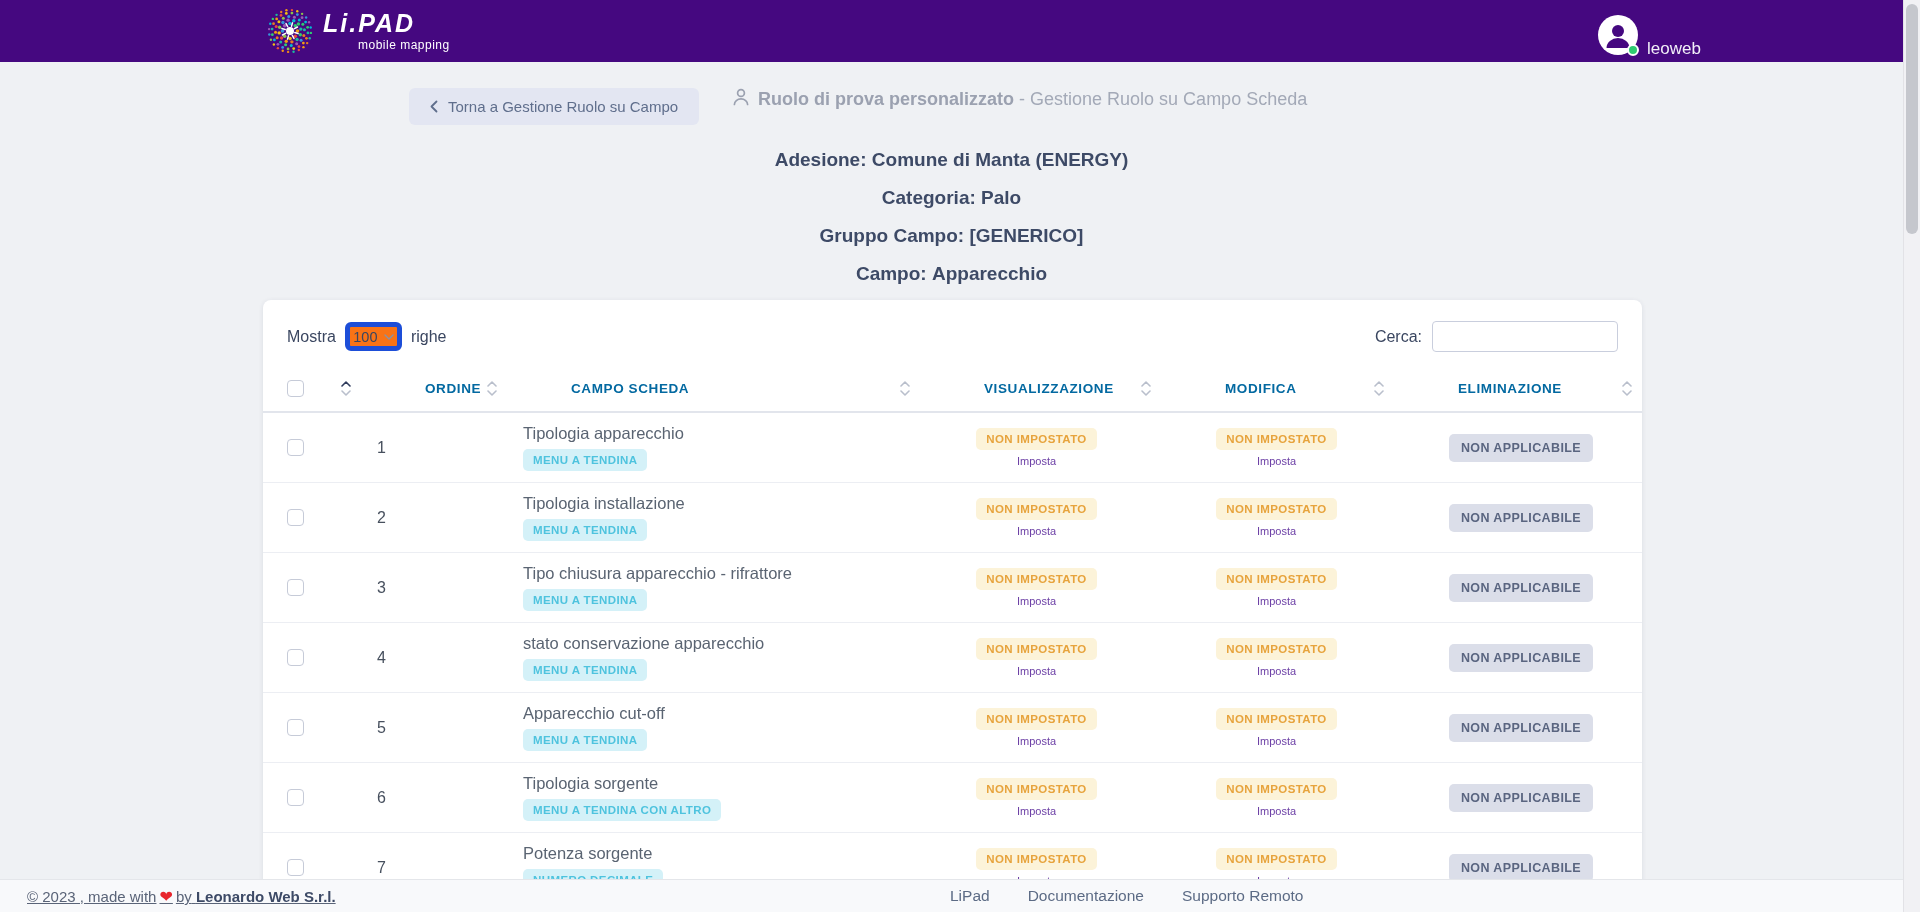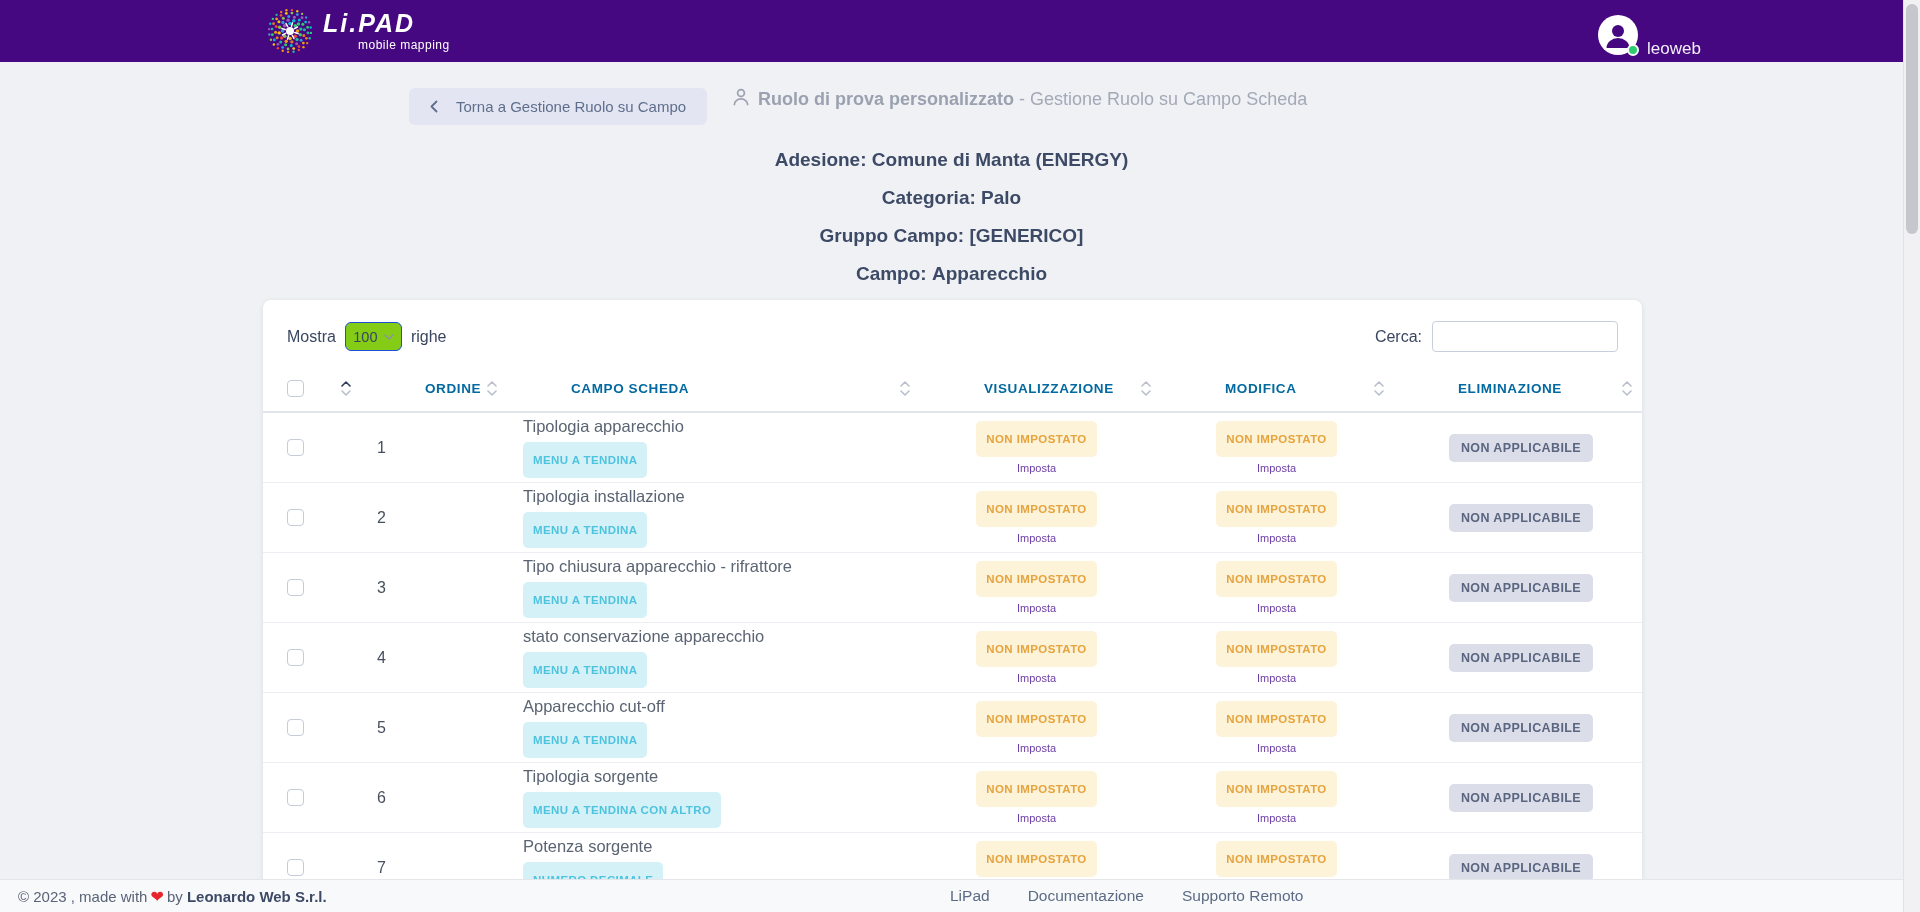--- a/index.html
+++ b/index.html
@@ -14,39 +14,39 @@
   .logo-text { color:#fff; line-height:1; }
   .logo-title { font-size:25px; font-weight:700; font-style:italic; letter-spacing:2px; }
   .logo-sub { font-size:12px; margin-top:3px; letter-spacing:0.5px;padding-left:35px; }
   .user-wrap { position:absolute; left:1598px; top:11px; display:flex; align-items:center; gap:9px; cursor:pointer; }
   .avatar { position:relative; width:40px; height:40px; border-radius:50%; background:#fff; }
   .avatar svg { position:absolute; left:4px; top:4px; }
   .status-dot { position:absolute; right:-1px; bottom:-1px; width:12px; height:12px; border-radius:50%; background:#2ECC71; border:2px solid #fff; }
   .username { color:#F2EFF8; font-size:17px;margin-top:28px; }
 
   
-  .back-btn { position:absolute; left:409px; top:88px; height:37px; display:inline-flex; align-items:center; gap:18px;
+  .back-btn { position:absolute; left:409px; top:88px; height:37px; display:inline-flex; align-items:center; gap:10px;
     padding:0 21px; background:#E3E6F2; border:none; border-radius:6px; color:#5F6E8C; font-size:15px;
     font-family:"Liberation Sans", sans-serif; cursor:pointer; z-index:2; }
   .page-title { position:absolute; left:731px; top:84px; width:648px; font-size:18px; line-height:30px; color:#A3A9B7; z-index:2; }
   .page-title .t-main { font-weight:700; color:#9BA1B0; }
   .person-icon { display:inline-block; vertical-align:-2px; margin-right:7px; }
 
   
   .info-block { position:absolute; top:149px; left:0; width:1903px; text-align:center; color:#3D4A66; font-size:19px; z-index:2; }
   .info-line { margin-bottom:16px; }
   .info-label { font-weight:600; }
   .info-value { font-weight:700; }
 
   
   .card { position:absolute; left:263px; top:300px; width:1379px; height:617px; background:#fff; border-radius:8px;
     box-shadow:0 1px 5px rgba(40,50,80,0.10); z-index:1; overflow:hidden; }
   .card-controls { display:flex; align-items:center; justify-content:space-between; padding:21px 24px 8px 24px; }
   .length-wrap { display:flex; align-items:center; gap:9px; font-size:16px; color:#3A4660; }
-  .length-select { width:57px; height:29px; border:1px solid #1d4ed8; border-radius:6px; background:#84cc16; display:flex;
+  .length-select { width:57px; height:29px; border:5px solid #1d4ed8; border-radius:6px; background:#f97316; display:flex;
     align-items:center; justify-content:center; gap:6px; font-size:14.5px; color:#3A4660; cursor:pointer; }
   .search-wrap { display:flex; align-items:center; gap:10px; font-size:16px; color:#3A4660; }
   .search-input { width:186px; height:31px; border:1px solid #C9CEDD; border-radius:4px; background:#fff; outline:none;
     font-family:"Liberation Sans", sans-serif; font-size:15px; color:#3A4660; padding:0 8px; }
 
   .thead { display:flex; align-items:center; height:48px; margin-top:5px; border-bottom:2px solid #E2E5EC; padding:0 10px 0 24px; }
   .th { display:flex; align-items:center; height:100%; }
   .th-label { font-size:13.5px; font-weight:700; letter-spacing:0.6px; color:#0369a1;margin-left:48px; }
   .sort { margin-left:auto; margin-right:26px; display:flex; flex-direction:column; gap:3px; align-items:center; }
   .th:last-child .sort { margin-right:0; }
@@ -60,29 +60,29 @@
   .cell.c1 { justify-content:center; }
   .cell.c2 { font-size:16px; color:#47505E; }
   .cell.c3 { align-items:flex-start; }
   .cell.c4 { align-items:center; padding-right:40px; gap:5px; }
   .cell.c5 { align-items:center; padding-right:34px; gap:5px; }
   .cell.c6 { align-items:center; }
   .row-name { font-size:16.5px; color:#5A6472; margin-bottom:6px; }
 
   .checkbox { width:17px; height:17px; border:1.5px solid #C6CBD8; border-radius:4px; background:#fff; cursor:pointer; display:inline-block; }
 
-  .badge { display:inline-block; font-weight:700; font-size:11.5px; letter-spacing:0.4px; padding:12px 10px; border-radius:5px; white-space:nowrap; }
+  .badge { display:inline-block; font-weight:700; font-size:11.5px; letter-spacing:0.4px; padding:5px 10px; border-radius:5px; white-space:nowrap; }
   .badge.type { background:#D4F1F8; color:#4EC3DE; }
   .badge.warn { background:#FCF3D9; color:#E7A33C; }
   .badge.na { background:#DBDEE9; color:#5A6580; font-size:12.5px; padding:7px 12px; }
   .imposta { color:#6B3EA5; font-size:11px; cursor:pointer; text-decoration:none; }
 
   
   .footer { position:absolute; left:0; bottom:0; width:1920px; height:33px; background:#F8F9FB; border-top:1px solid #E4E6EA; z-index:6; }
-  .footer-left { position:absolute; left:18px; top:7px; font-size:15px; color:#5A6478; }
+  .footer-left { position:absolute; left:27px; top:7px; font-size:15px; color:#5A6478;text-decoration:underline; }
   .footer-left .company { font-weight:700; color:#3D4A66; }
   .heart { color:#E8252C; font-size:16px; padding:0 3px; }
   .footer-links { position:absolute; left:950px; top:7px; display:flex; gap:38px; font-size:15.5px; color:#5C6B85; }
   .footer-links span { cursor:pointer; }
 
   
   .scrollbar { position:absolute; right:0; top:0; width:17px; height:912px; background:#F1F1F4; border-left:1px solid #E2E2E6; z-index:10; }
   .scroll-thumb { position:absolute; left:2px; top:4px; width:12px; height:230px; border-radius:7px; background:#C5C7CD; }
 </style>
 </head>

